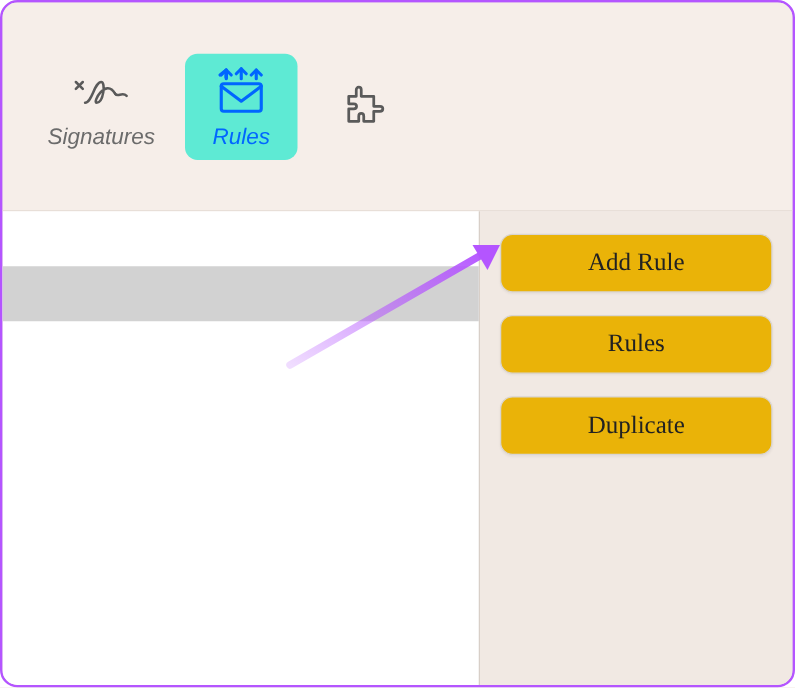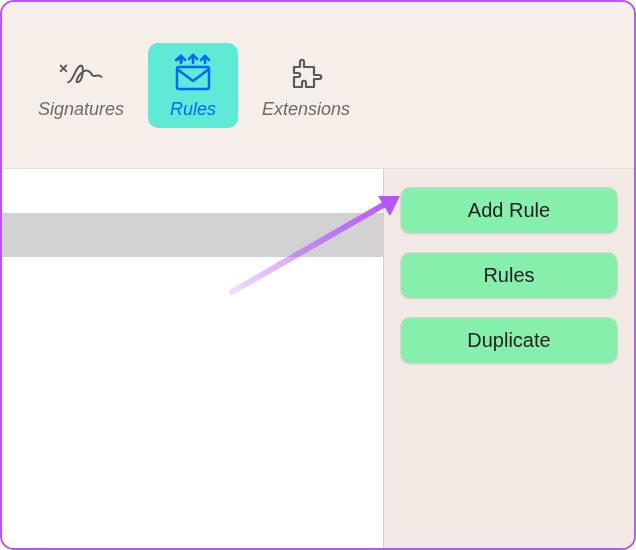--- a/index.html
+++ b/index.html
@@ -93,30 +93,30 @@
     .buttons-panel {
       flex: 1;
       padding: 18px 16px;
       display: flex;
       flex-direction: column;
       gap: 18px;
       background: #f1e9e3;
     }
     
     .action-button {
-      background: #86efac;
+      background: #eab308;
       border: 1px solid #d9d5d1;
       border-radius: 10px;
       padding: 11px 8px;
       font-size: 20px;
       color: #222;
       cursor: pointer;
       text-align: center;
       box-shadow: 0 1px 2px rgba(0,0,0,0.05);
-      font-family: Liberation Sans, sans-serif;
+      font-family: Liberation Serif, serif;
     }
     
     .arrow-annotation {
       position: absolute;
       pointer-events: none;
       top: 180px;
       left: 220px;
       z-index: 10;
     }
   </style>
@@ -160,21 +160,20 @@
       </div>
       <span class="toolbar-label">Rules</span>
     </div>
 
     <div class="toolbar-item">
       <div class="toolbar-icon">
         <svg width="40" height="40" viewBox="0 0 40 40" fill="none" stroke="#5a5a5a" stroke-width="2.2" stroke-linecap="round" stroke-linejoin="round">
           <path d="M 14 14 L 14 9 C 14 6, 18 6, 18 9 L 18 14 L 28 14 L 28 22 L 33 22 C 36 22, 36 26, 33 26 L 28 26 L 28 34 L 20 34 L 20 30 C 20 27, 16 27, 16 30 L 16 34 L 8 34 L 8 24 L 12 24 C 15 24, 15 20, 12 20 L 8 20 L 8 14 Z"></path>
         </svg>
       </div>
-      <span class="toolbar-label">Extensions</span>
     </div>
 
 
   </div>
 
   <div class="content-area">
 
     <div class="rules-list">
       <div class="rules-list-row"></div>
       <div class="rules-list-row selected"></div>

